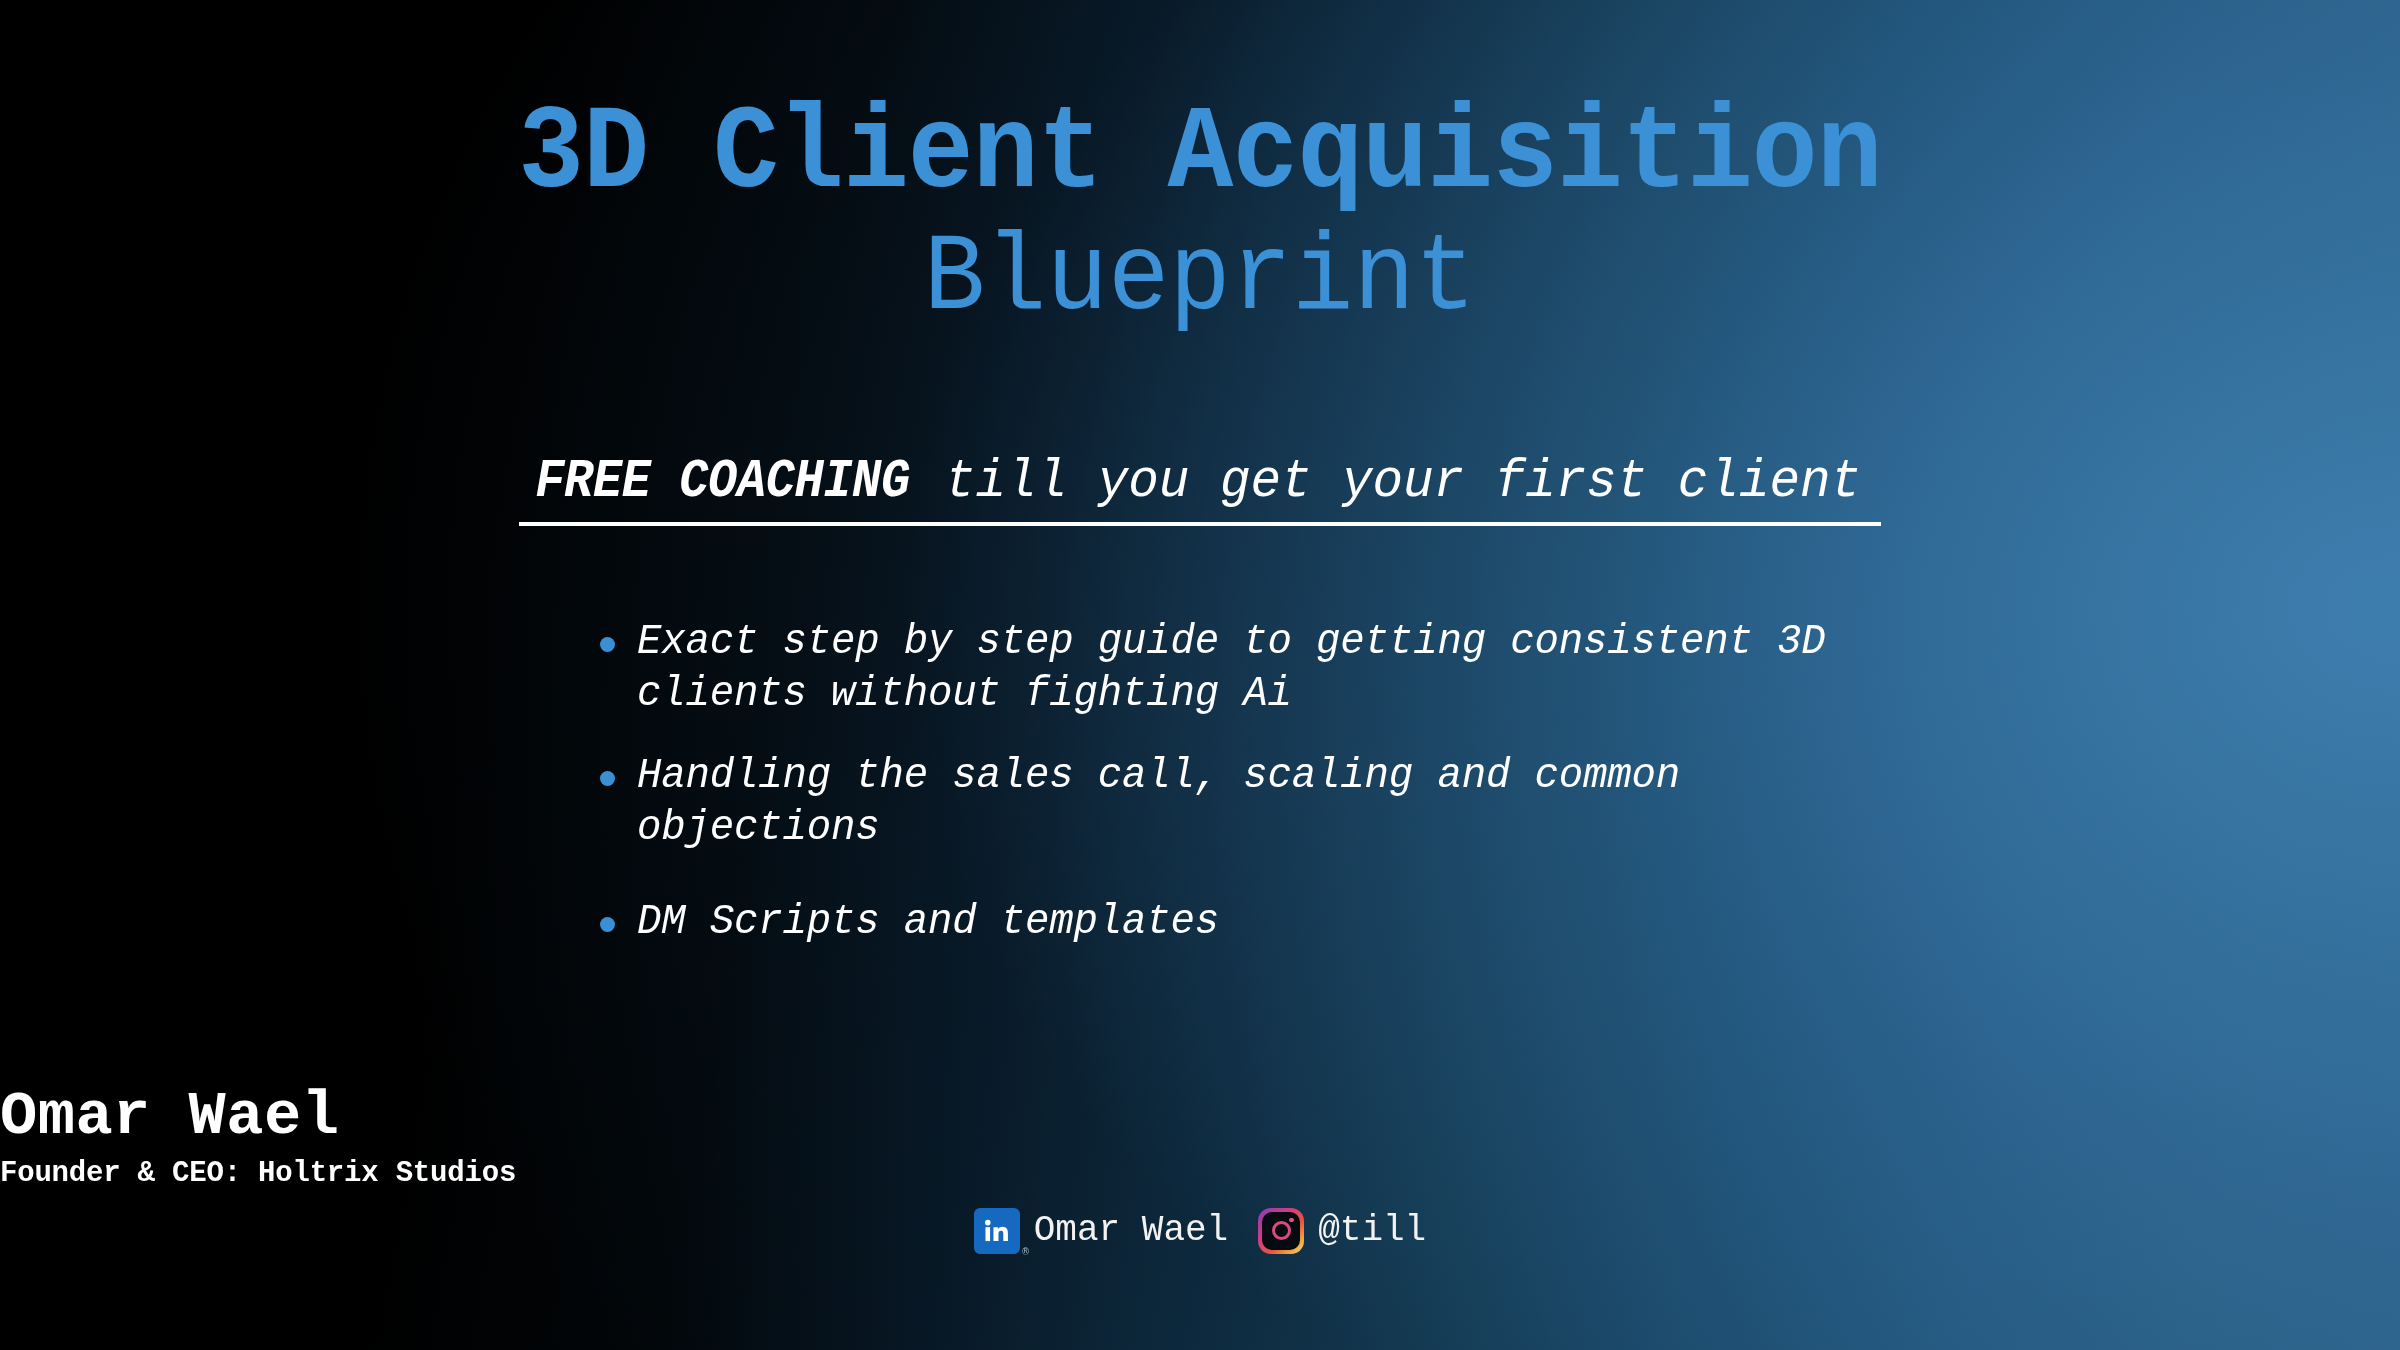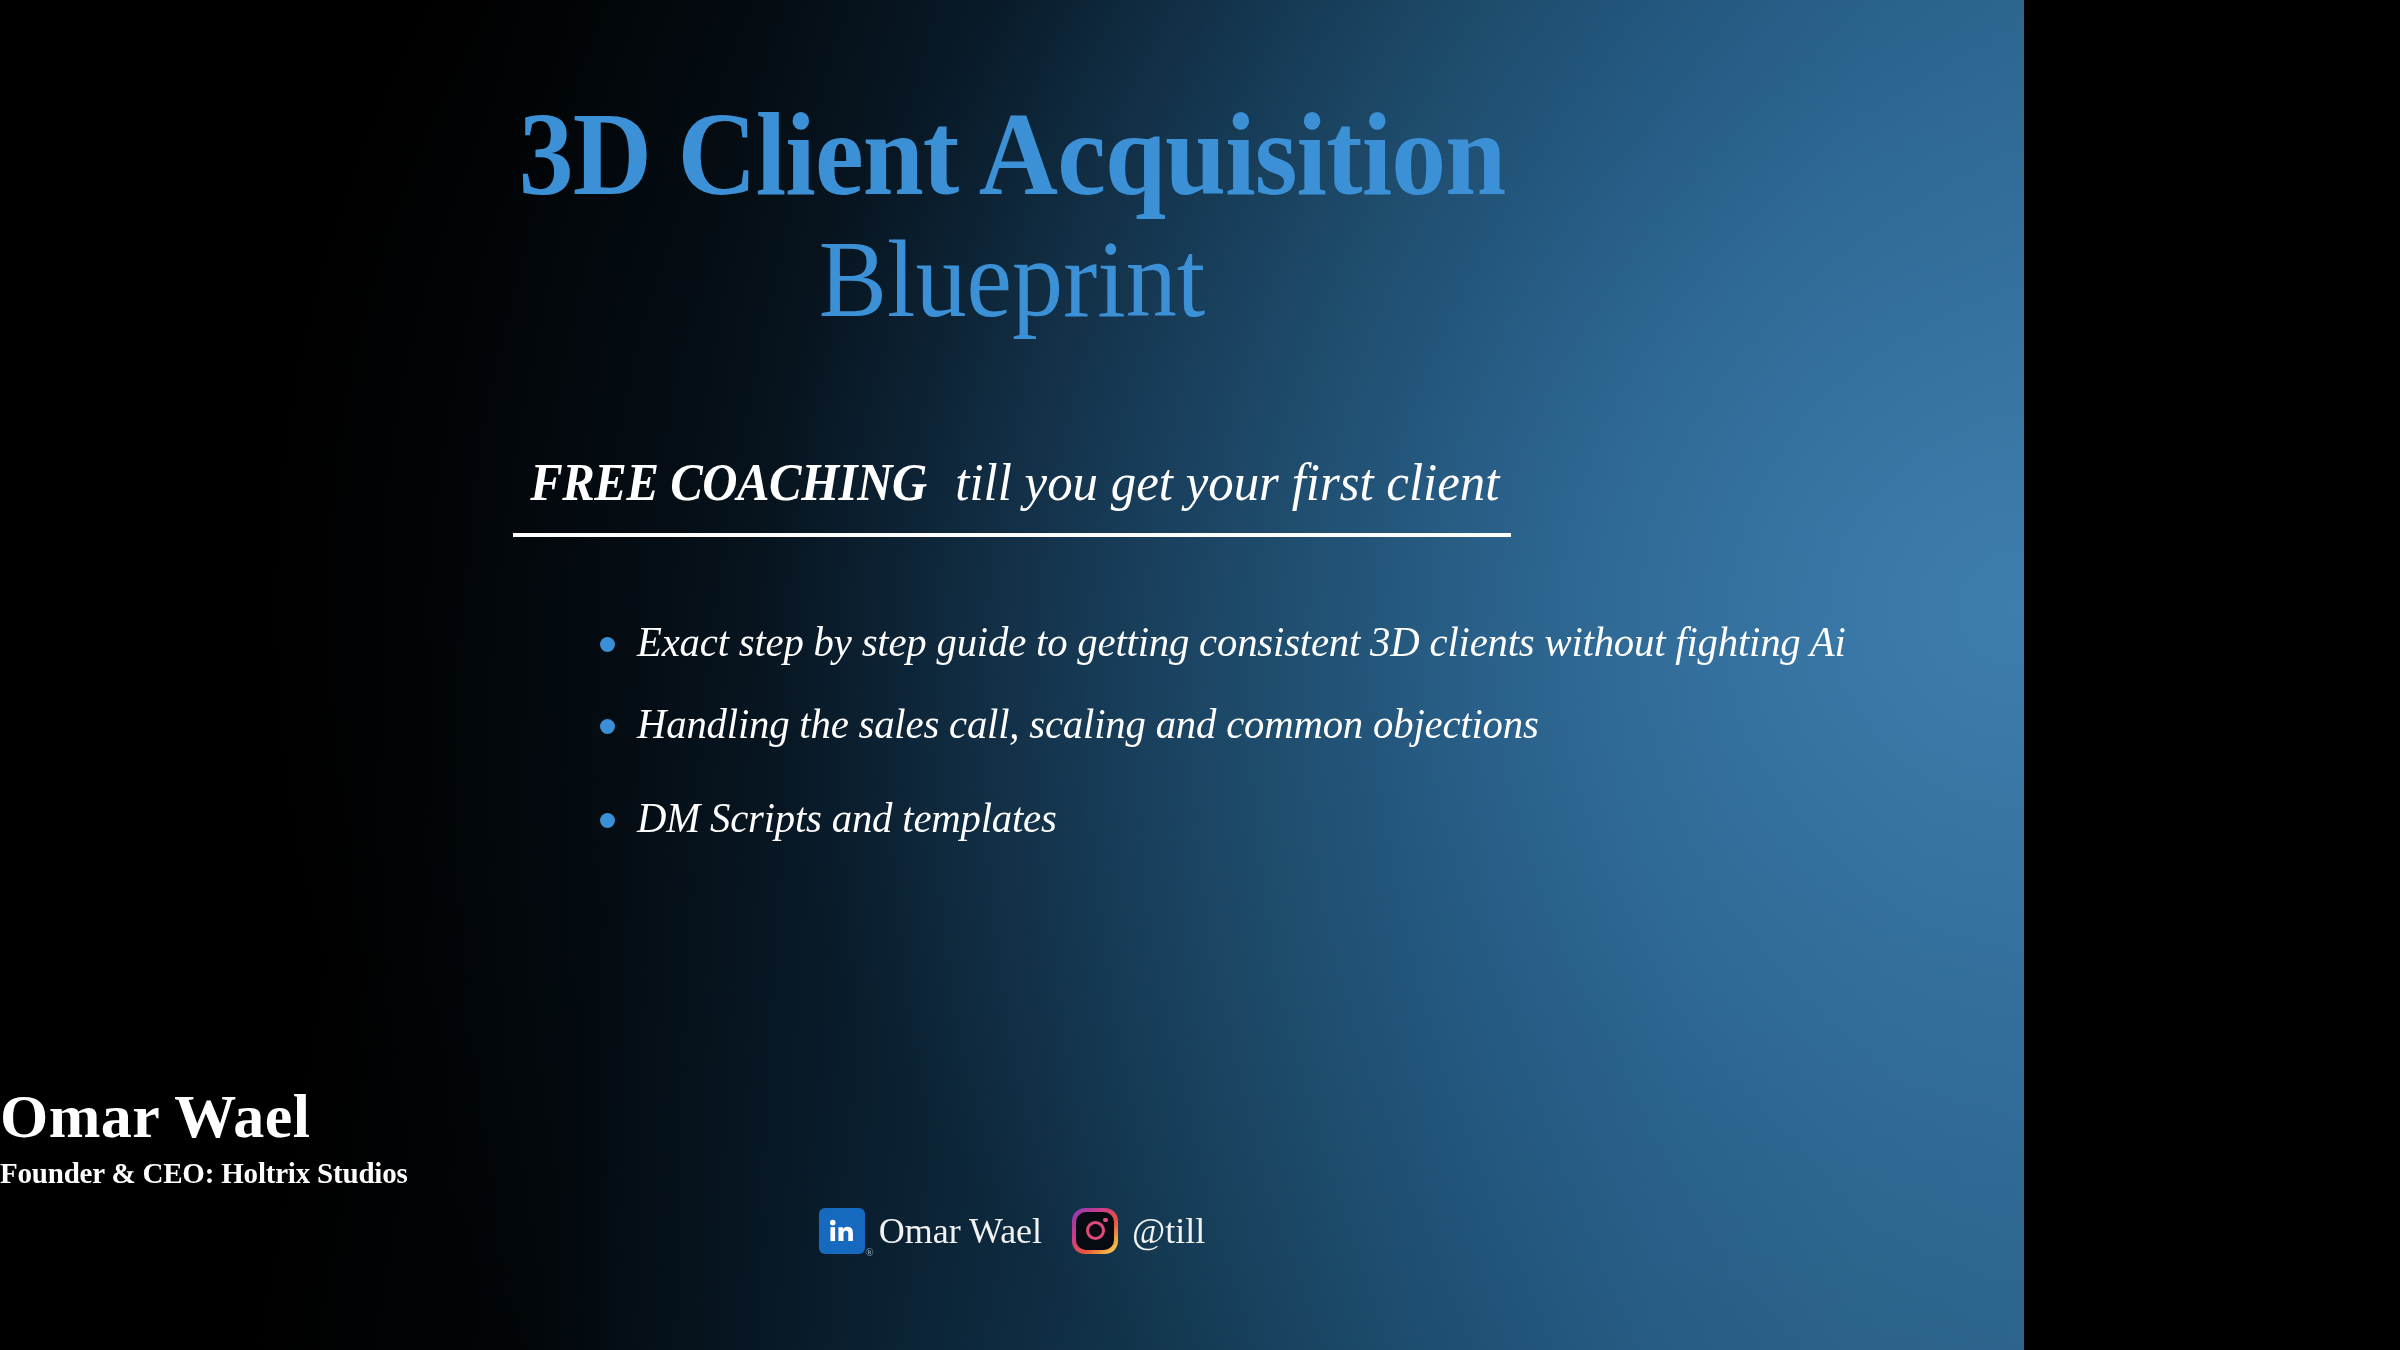--- a/index.html
+++ b/index.html
@@ -3,24 +3,24 @@
 <meta charset="utf-8">
 <style>
   html, body {
     margin: 0;
     padding: 0;
     background: #000;
   }
 
   #slide {
     position: relative;
-    width: 2024px;
+    width: 2400px;
     height: 1350px;
     overflow: hidden;
-    font-family: Liberation Serif, serif;
+    font-family: Liberation Mono, monospace;
     
     background:
       radial-gradient(120% 150% at 100% 45%, rgba(62,126,175,0.95) 0%, rgba(44,97,140,0.55) 28%, rgba(14,38,58,0.30) 52%, rgba(0,0,0,0) 72%),
       linear-gradient(100deg,
         #000000 0%,
         #000000 22%,
         #020609 34%,
         #061521 44%,
         #0d2a3e 54%,
         #154059 63%,
@@ -70,21 +70,21 @@
     top: 452px;
     text-align: center;
     color: #ffffff;
     font-size: 53px;
     line-height: 1.15;
     white-space: nowrap;
   }
   .subtitle .underline-wrap {
     display: inline-block;
     border-bottom: 4px solid #ffffff;
-    padding-bottom: 20px;
+    padding-bottom: 9px;
   }
   .subtitle .free-coaching {
     font-weight: 700;
     font-style: italic;
     letter-spacing: -0.5px;
     transform: scaleX(0.92);
     display: inline-block;
   }
   .subtitle .tail {
     font-weight: 400;

